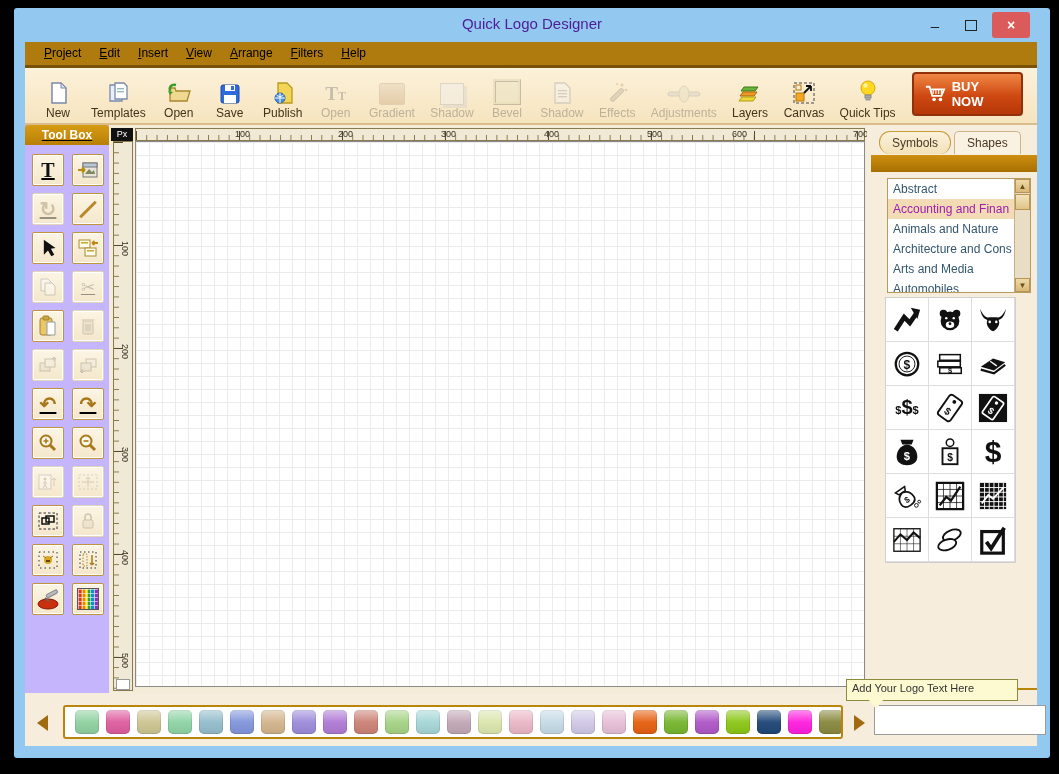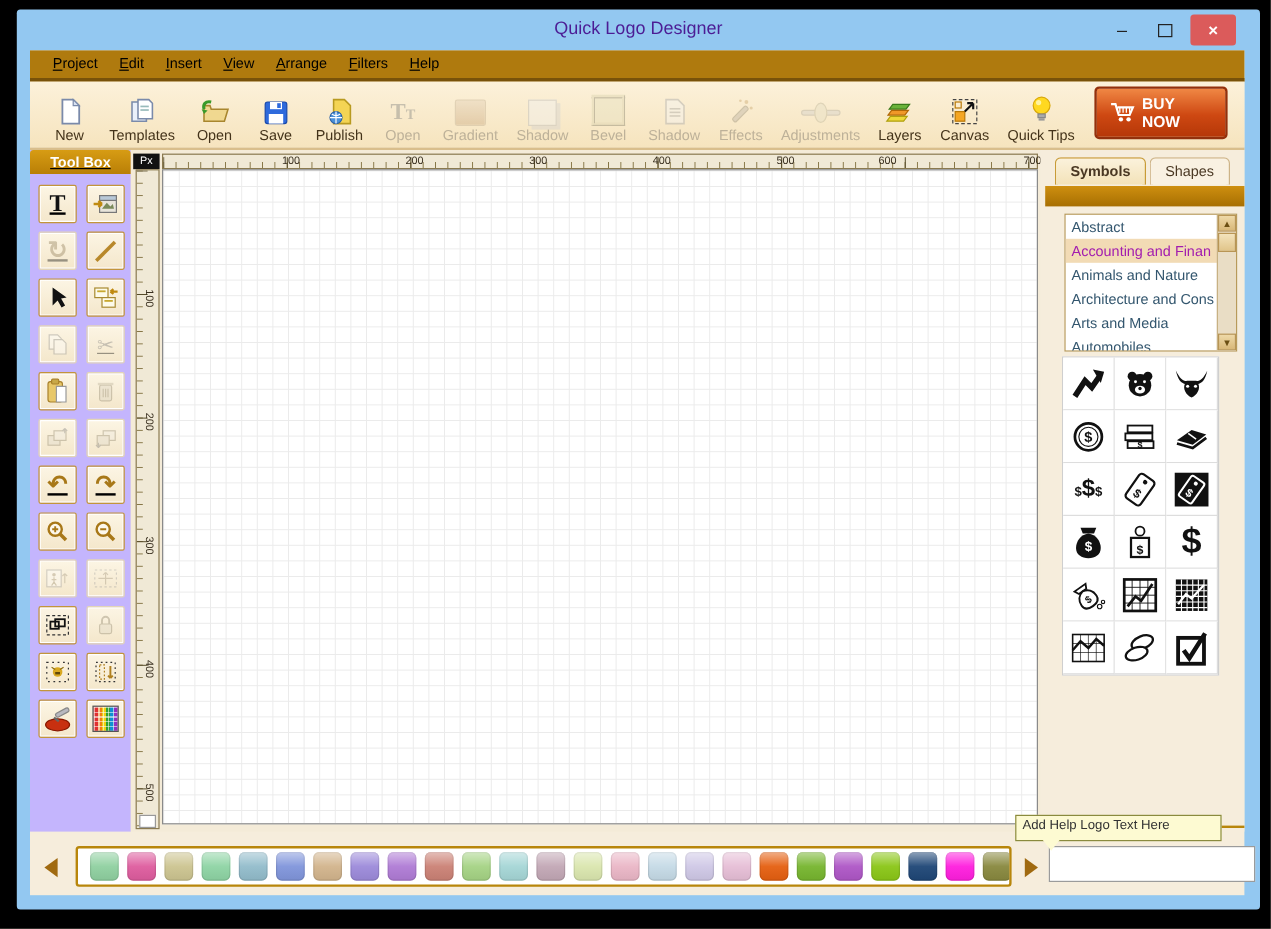--- a/index.html
+++ b/index.html
@@ -61,21 +61,21 @@
   .vruler span{position:absolute;left:6px;font-size:9px;color:#3A3020;writing-mode:vertical-rl;}
   .vruler::after{content:"";position:absolute;left:2px;bottom:0;width:12px;height:9px;background:#fff;border:1px solid #999;}
   .grid{position:absolute;left:26px;top:16px;width:730px;height:546px;background:#fff;border:1px solid #8a8a8a;
         background-image:linear-gradient(#EBEBEB 1px,transparent 1px),linear-gradient(90deg,#EBEBEB 1px,transparent 1px);
         background-size:13px 13px;box-sizing:border-box;}
   
   .rpanel{position:relative;width:170px;background:#F6EDDC;}
   .tabs{position:absolute;left:12px;top:6px;display:flex;gap:3px;}
   .tab{padding:4px 12px;font-size:12px;color:#4A3823;border:1px solid #C89B37;border-bottom:none;
        border-radius:5px 5px 0 0;background:#F4E9CC;}
-  .tab.active{background:linear-gradient(#FBF2DC,#F3E2B8);font-weight:bold;}
+  .tab.active{background:linear-gradient(#FBF2DC,#F3E2B8);font-weight:normal;border-radius:11px;}
   .tab.inactive{background:#F9F1E2;border-color:#CDB387;}
   .goldbar{position:absolute;left:4px;top:30px;right:0;height:17px;background:linear-gradient(#CE8F10,#A76F02);}
   .cats{position:absolute;left:20px;top:53px;width:142px;height:113px;background:#fff;border:1px solid #B89A5A;
         overflow:hidden;font-size:12px;}
   .cat{height:20px;line-height:20px;padding-left:5px;color:#33566E;white-space:nowrap;}
   .cat.sel{background:#F2DBB5;color:#a21caf;}
   .sbar{position:absolute;right:0;top:0;bottom:0;width:15px;background:#E9DDC5;border-left:1px solid #C7B183;}
   .sb-btn{height:14px;background:linear-gradient(#EED9A8,#D9B878);border:1px solid #B89555;font-size:8px;
           color:#6B4F13;text-align:center;line-height:13px;box-sizing:border-box;}
   .sb-btn.down{position:absolute;bottom:0;left:0;right:0;}
@@ -665,20 +665,20 @@
         <span class="swatch" style="background: rgb(174, 86, 198);"></span>
         <span class="swatch" style="background: rgb(138, 198, 22);"></span>
         <span class="swatch" style="background: rgb(30, 70, 118);"></span>
         <span class="swatch" style="background: rgb(255, 30, 222);"></span>
         <span class="swatch" style="background: rgb(136, 136, 62);"></span>
       </div>
       <div class="arrow-right"></div>
     </div>
 
     <div class="tooltip">
-      <span>Add Help Logo Text Here</span>
+      <span>Add Your Logo Text Here</span>
       <i class="tail"></i>
     </div>
     <div class="tline"></div>
     <input class="logo-input" value="" style="">
 
   </div>
 </div>
 
 </body></html>

